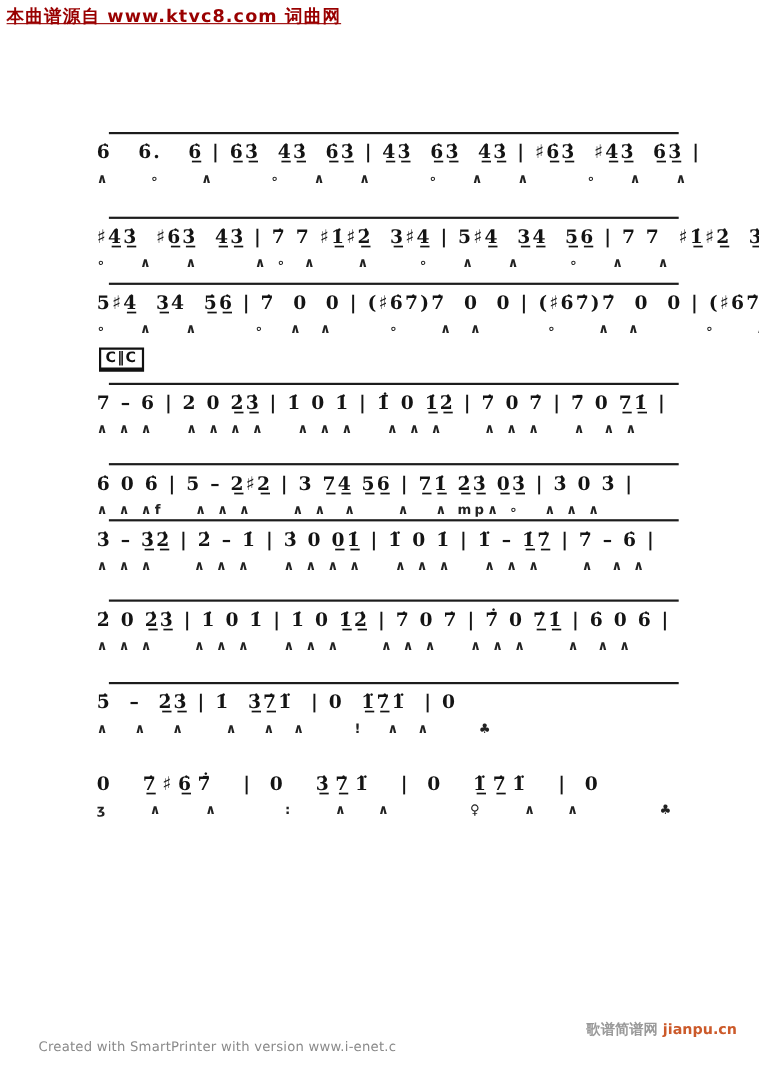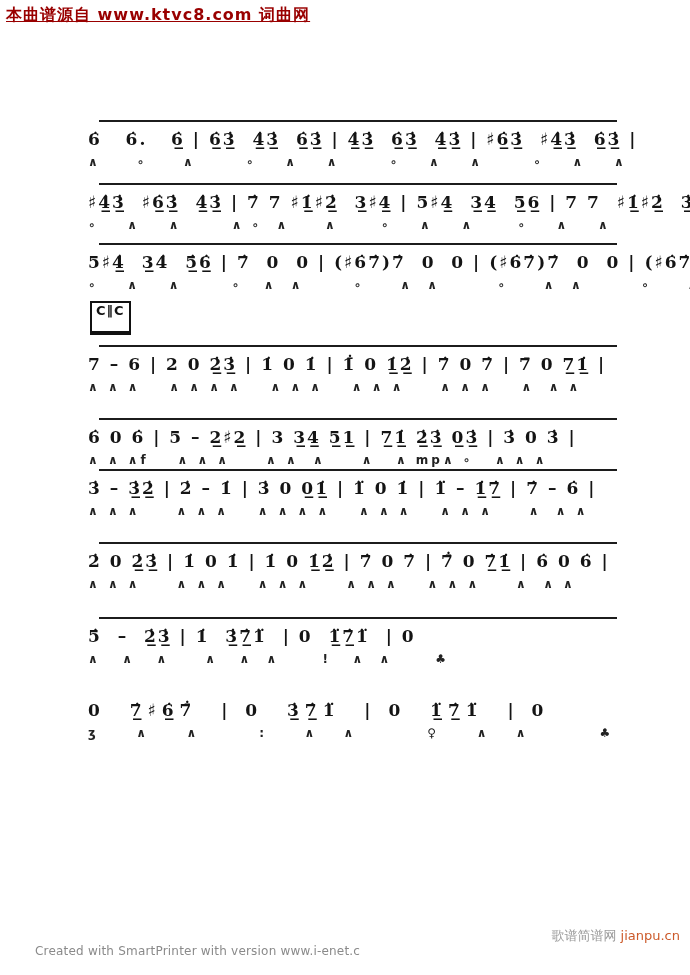--- a/index.html
+++ b/index.html
@@ -34,47 +34,47 @@
     font-family:"DejaVu Serif",serif;font-weight:bold;
     font-size:17px;line-height:24px;letter-spacing:2px;
     white-space:pre;color:var(--ink);
   }
   .marks{
     font-family:"DejaVu Sans",sans-serif;font-weight:bold;
     font-size:12px;line-height:14px;letter-spacing:3px;
     white-space:pre;color:#222;margin-top:4px;
   }
   
-  .system:nth-of-type(1){margin-bottom:14px;}
+  .system:nth-of-type(1){margin-bottom:28px;}
   .system:nth-of-type(2){margin-bottom:11px;}
   .system:nth-of-type(3){margin-bottom:8px;}
   .system:nth-of-type(5){margin-bottom:24px;}
   .system:nth-of-type(6){margin-bottom:2px;}
   .system:nth-of-type(7){margin-bottom:24px;}
   .system:nth-of-type(8){margin-bottom:26px;}
   .system:nth-of-type(9){margin-bottom:32px;}
   .system:nth-of-type(10){margin-bottom:30px;}
   .system:nth-of-type(11) .overline{display:none;}
   .system:nth-of-type(10) .notes,.system:nth-of-type(11) .notes{letter-spacing:6px;}
   .system:nth-of-type(10) .marks,.system:nth-of-type(11) .marks{letter-spacing:7px;}
 
   .keychange{
     display:inline-block;
     font-family:"DejaVu Sans",sans-serif;font-weight:bold;font-size:13px;
     border:2px solid #111;border-bottom-width:4px;
-    padding:0 4px 13px 4px;margin:0 0 10px 2px;color:#111;
+    padding:0 4px 1px 4px;margin:0 0 10px 2px;color:#111;
     letter-spacing:1px;
   }
 
   .footer-left{
     position:absolute;left:35px;bottom:17px;
     font-size:12px;color:var(--footer_gray);letter-spacing:0.2px;
   }
   .footer-right{
-    position:absolute;right:10px;bottom:15px;font-size:13px;white-space:pre;
+    position:absolute;right:20px;bottom:15px;font-size:13px;white-space:pre;font-weight:bold;
   }
   .footer-right .site-name{color:#9a9a9a;}
   .footer-right .site-url{color:var(--brand_orange);}
 </style>
 </head>
 <body>
 
 <div class="page">
 
   <div class="src-header">本曲谱源自 www.ktvc8.com 词曲网</div>
@@ -103,21 +103,21 @@
 
 
     <div class="system">
       <div class="overline"></div>
       <div class="notes">7 – 6 | 2 0 2̲̇3̲̇ | 1̇ 0 1̇ | 1̄̇ 0 1̲̇2̲̇ | 7̇ 0 7̇ | 7̄ 0 7̲1̲̇ |</div>
       <div class="marks">∧ ∧ ∧    ∧ ∧ ∧ ∧    ∧ ∧ ∧    ∧ ∧ ∧     ∧ ∧ ∧    ∧  ∧ ∧</div>
     </div>
 
     <div class="system">
       <div class="overline"></div>
-      <div class="notes">6̇ 0 6̇ | 5 – 2̲♯2̲ | 3 3̲4̲ 5̲1̲ | 7̲1̲̇ 2̲̇3̲̇ 0̲3̲̇ | 3̇ 0 3̇ |</div>
+      <div class="notes">6̇ 0 6̇ | 5 – 2̲♯2̲ | 3 7̲4̲ 5̲6̲ | 7̲1̲̇ 2̲̇3̲̇ 0̲3̲̇ | 3̇ 0 3̇ |</div>
       <div class="marks">∧ ∧ ∧f    ∧ ∧ ∧     ∧ ∧  ∧     ∧   ∧ mp∧ ∘   ∧ ∧ ∧</div>
     </div>
 
     <div class="system">
       <div class="overline"></div>
       <div class="notes">3̇ – 3̲̇2̲̇ | 2̇ – 1̇ | 3̇ 0 0̲1̲̇ | 1̈ 0 1̇ | 1̈ – 1̲̇7̲̇ | 7̇ – 6̇ |</div>
       <div class="marks">∧ ∧ ∧     ∧ ∧ ∧    ∧ ∧ ∧ ∧    ∧ ∧ ∧    ∧ ∧ ∧     ∧  ∧ ∧</div>
     </div>
 
     <div class="system">

